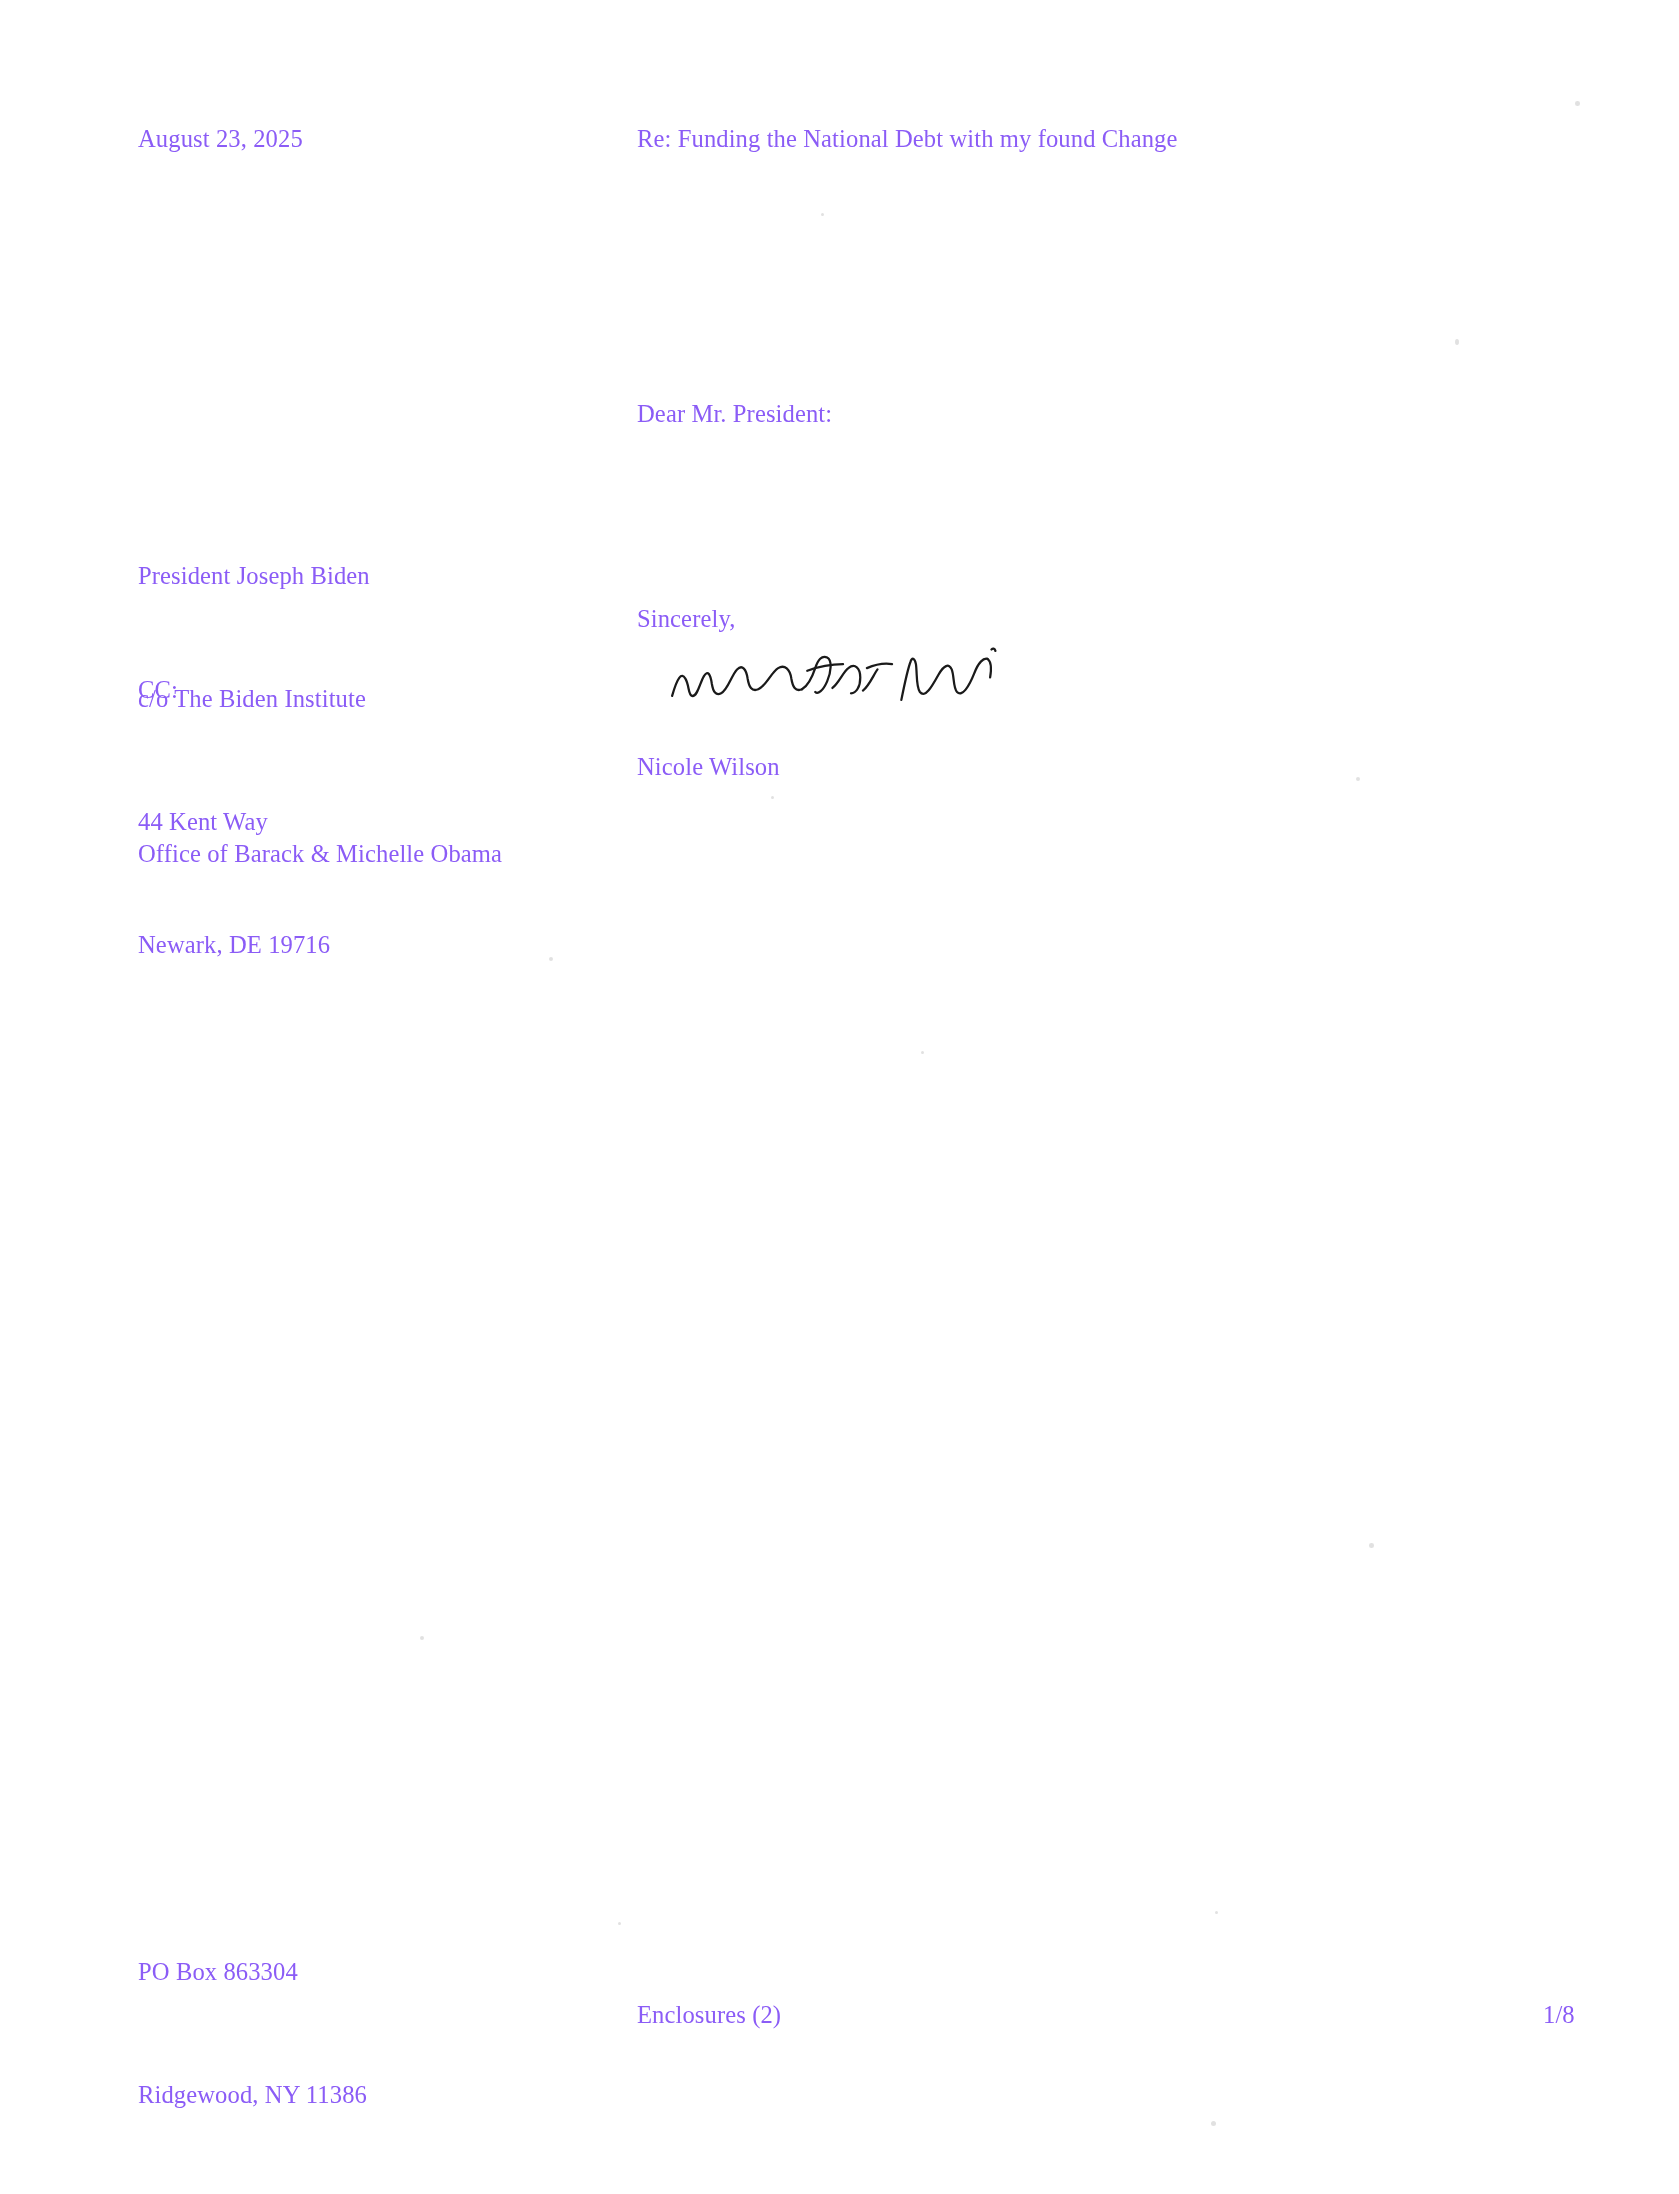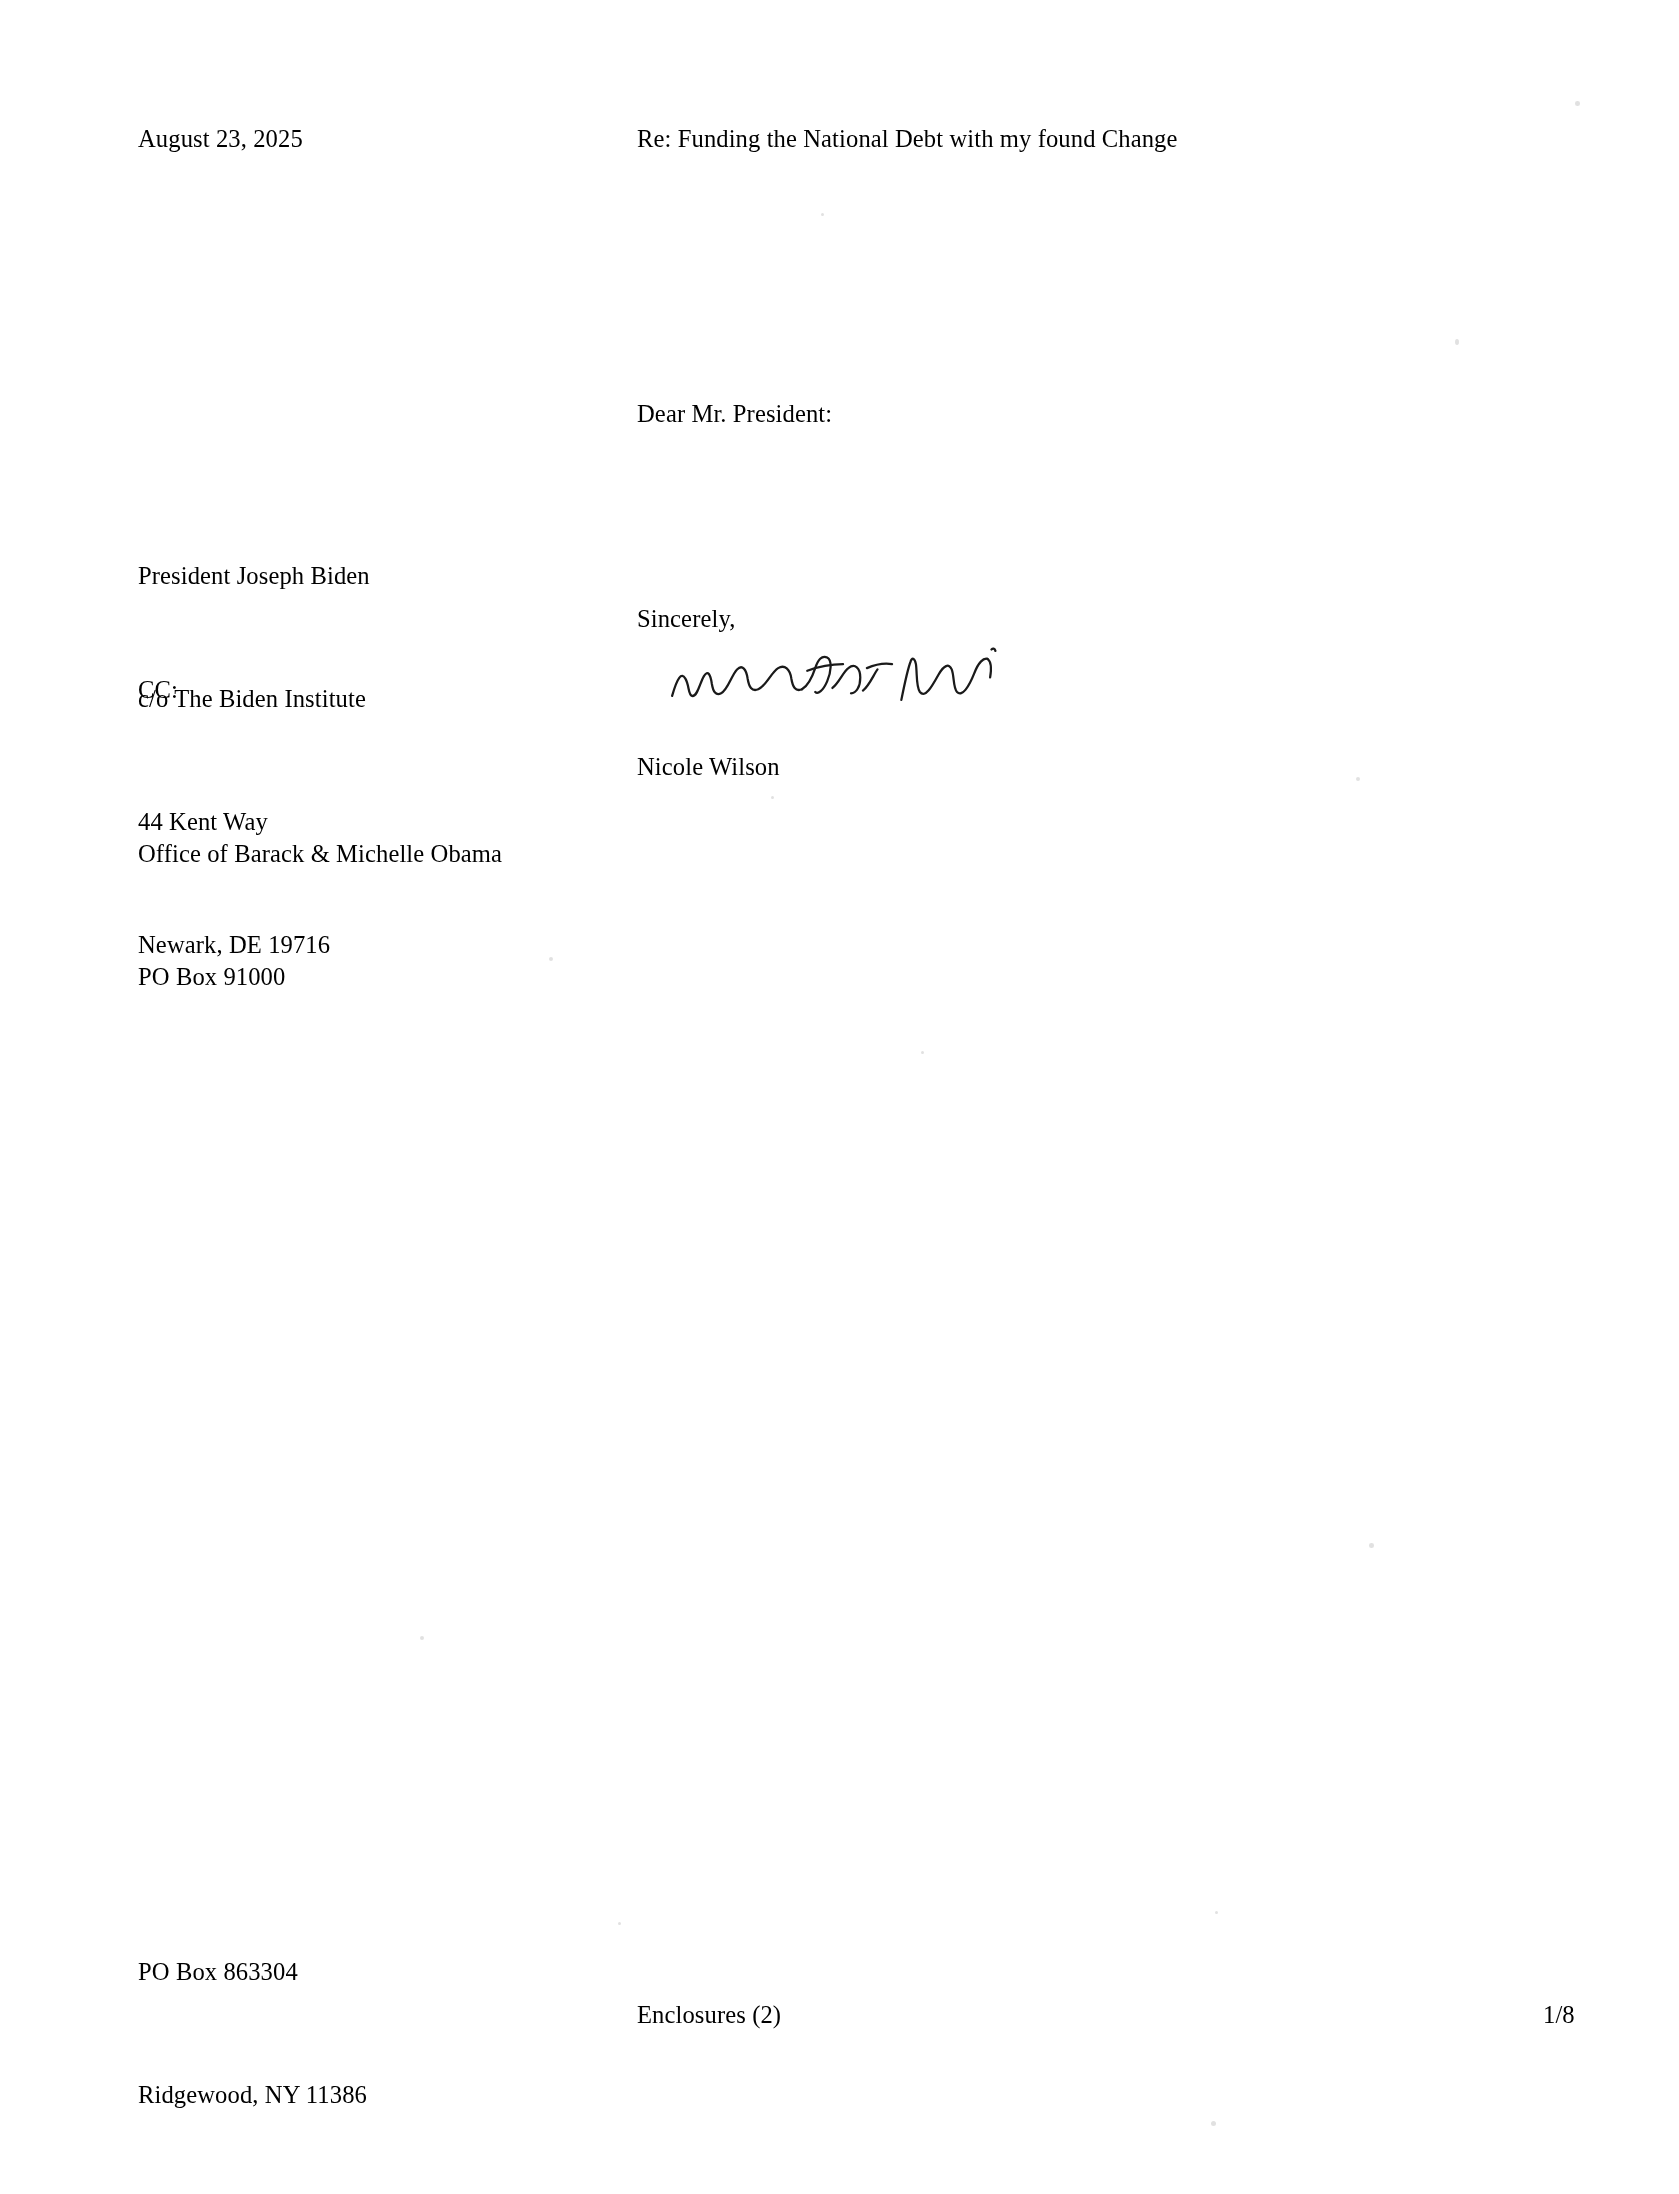--- a/index.html
+++ b/index.html
@@ -29,21 +29,21 @@
     background: #c9c9c9;
     border-radius: 50%;
     opacity: .55;
   }
   .txt {
     position: absolute;
     white-space: pre;
     font-size: 24.6px;
     line-height: 41px;
     letter-spacing: 0.1px;
-    color: #000000;
+    color: #8b5cf6;
   }
   
   #date-line       { left: 138px;  top: 118px; }
   #subject-line    { left: 637px;  top: 118px; }
 
   
   #salutation      { left: 637px;  top: 393px; }
   #body-paragraph  { left: 637px;  top: 473px; width: 897px; white-space: normal; }
   #closing         { left: 637px;  top: 598px; }
   #signature-name  { left: 637px;  top: 746px; text-align: right; }
@@ -98,21 +98,20 @@
     <span class="line">President Joseph Biden</span>
     <span class="line">c/o The Biden Institute</span>
     <span class="line">44 Kent Way</span>
     <span class="line">Newark, DE 19716</span>
   </div>
 
   <div class="txt" id="cc-label">CC:</div>
 
   <div class="txt" id="cc-block">
     <span class="line">Office of Barack &amp; Michelle Obama</span>
-    <span class="line">PO Box 91000</span>
   </div>
 
   <div class="txt" id="salutation">Dear Mr. President:</div>
 
 
   <div class="txt" id="closing">Sincerely,</div>
 
   <div id="signature-mark">
     <svg viewBox="0 0 560 160" fill="none" xmlns="http://www.w3.org/2000/svg">
       <g stroke="#1a1a1a" stroke-width="3.4" stroke-linecap="round" stroke-linejoin="round" fill="none">

